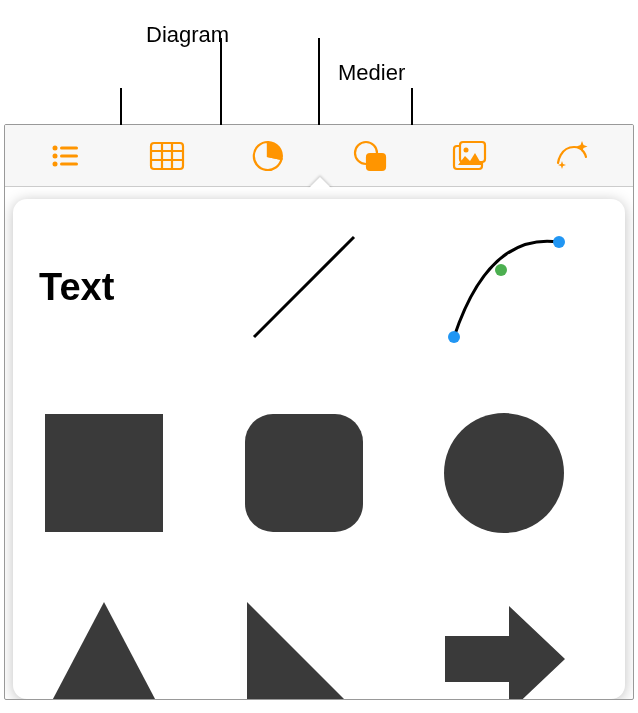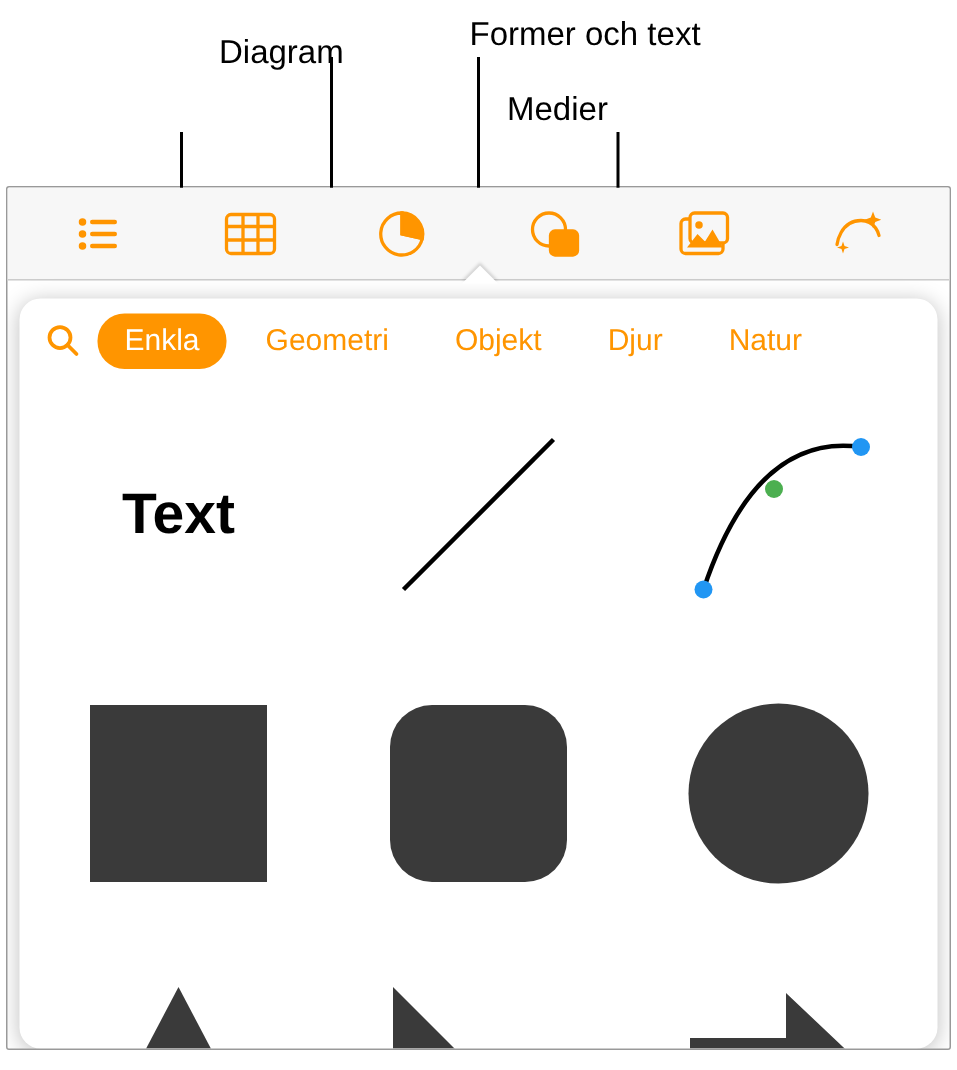--- a/index.html
+++ b/index.html
@@ -107,42 +107,40 @@
       display: grid;
       grid-template-columns: repeat(3, 1fr);
       padding: 18px 26px 0 26px;
       column-gap: 40px;
       row-gap: 46px;
     }
     .shape-cell {
       height: 140px;
       display: flex;
       align-items: center;
-      justify-content: center;
       cursor: pointer;
     }
     .shape-item-text {
       font-size: 38px;
       font-weight: 600;
       color: #000;
     }
     .shape-svg {
       width: 130px;
       height: 130px;
     }
     .shape-dark {
       fill: #3a3a3a;
     }
   </style>
 </head>
 <body>
 
 <div class="callout-area">
   <div class="callout-label" style="top:22px; left:106px;margin-left:40px;">Diagram</div>
-  <div class="callout-label" style="top:10px; left:313px;">Former och text</div>
   <div class="callout-label" style="top:60px; left:338px;">Medier</div>
 
   <div class="callout-line" style="left:120px; top:88px; height:56px;"></div>
   <div class="callout-line" style="left:220px; top:38px; height:106px;"></div>
   <div class="callout-line" style="left:318px; top:38px; height:106px;"></div>
   <div class="callout-line" style="left:411px; top:88px; height:56px;"></div>
 </div>
 
 <div class="app-container">
   <div class="toolbar">
@@ -191,33 +189,20 @@
         <path d="M 4 24 C 4 24 6 8 20 8 C 30 8 32 18 32 18" fill="none" stroke="#ff9500" stroke-width="2.2" stroke-linecap="round"></path>
         <path d="M 28 2 L 29.5 6 L 33.5 7.5 L 29.5 9 L 28 13 L 26.5 9 L 22.5 7.5 L 26.5 6 Z" fill="#ff9500"></path>
         <path d="M 8 22 L 9 25 L 12 26 L 9 27 L 8 30 L 7 27 L 4 26 L 7 25 Z" fill="#ff9500"></path>
       </svg>
     </div>
   </div>
 
   <div class="popover-wrapper">
     <div class="popover-arrow"></div>
     <div class="popover">
-      <div class="popover-tabs">
-        <div class="search-icon">
-          <svg width="24" height="24" viewBox="0 0 24 24">
-            <circle cx="10" cy="10" r="7" fill="none" stroke="#ff9500" stroke-width="2.5"></circle>
-            <line x1="15" y1="15" x2="21" y2="21" stroke="#ff9500" stroke-width="2.5" stroke-linecap="round"></line>
-          </svg>
-        </div>
-        <div class="tab active">Enkla</div>
-        <div class="tab">Geometri</div>
-        <div class="tab">Objekt</div>
-        <div class="tab">Djur</div>
-        <div class="tab">Natur</div>
-      </div>
 
       <div class="shapes-grid">
         <div class="shape-cell">
           <span class="shape-item-text">Text</span>
         </div>
         <div class="shape-cell">
           <svg class="shape-svg" viewBox="0 0 130 130">
             <line x1="15" y1="115" x2="115" y2="15" stroke="#000" stroke-width="3"></line>
           </svg>
         </div>

